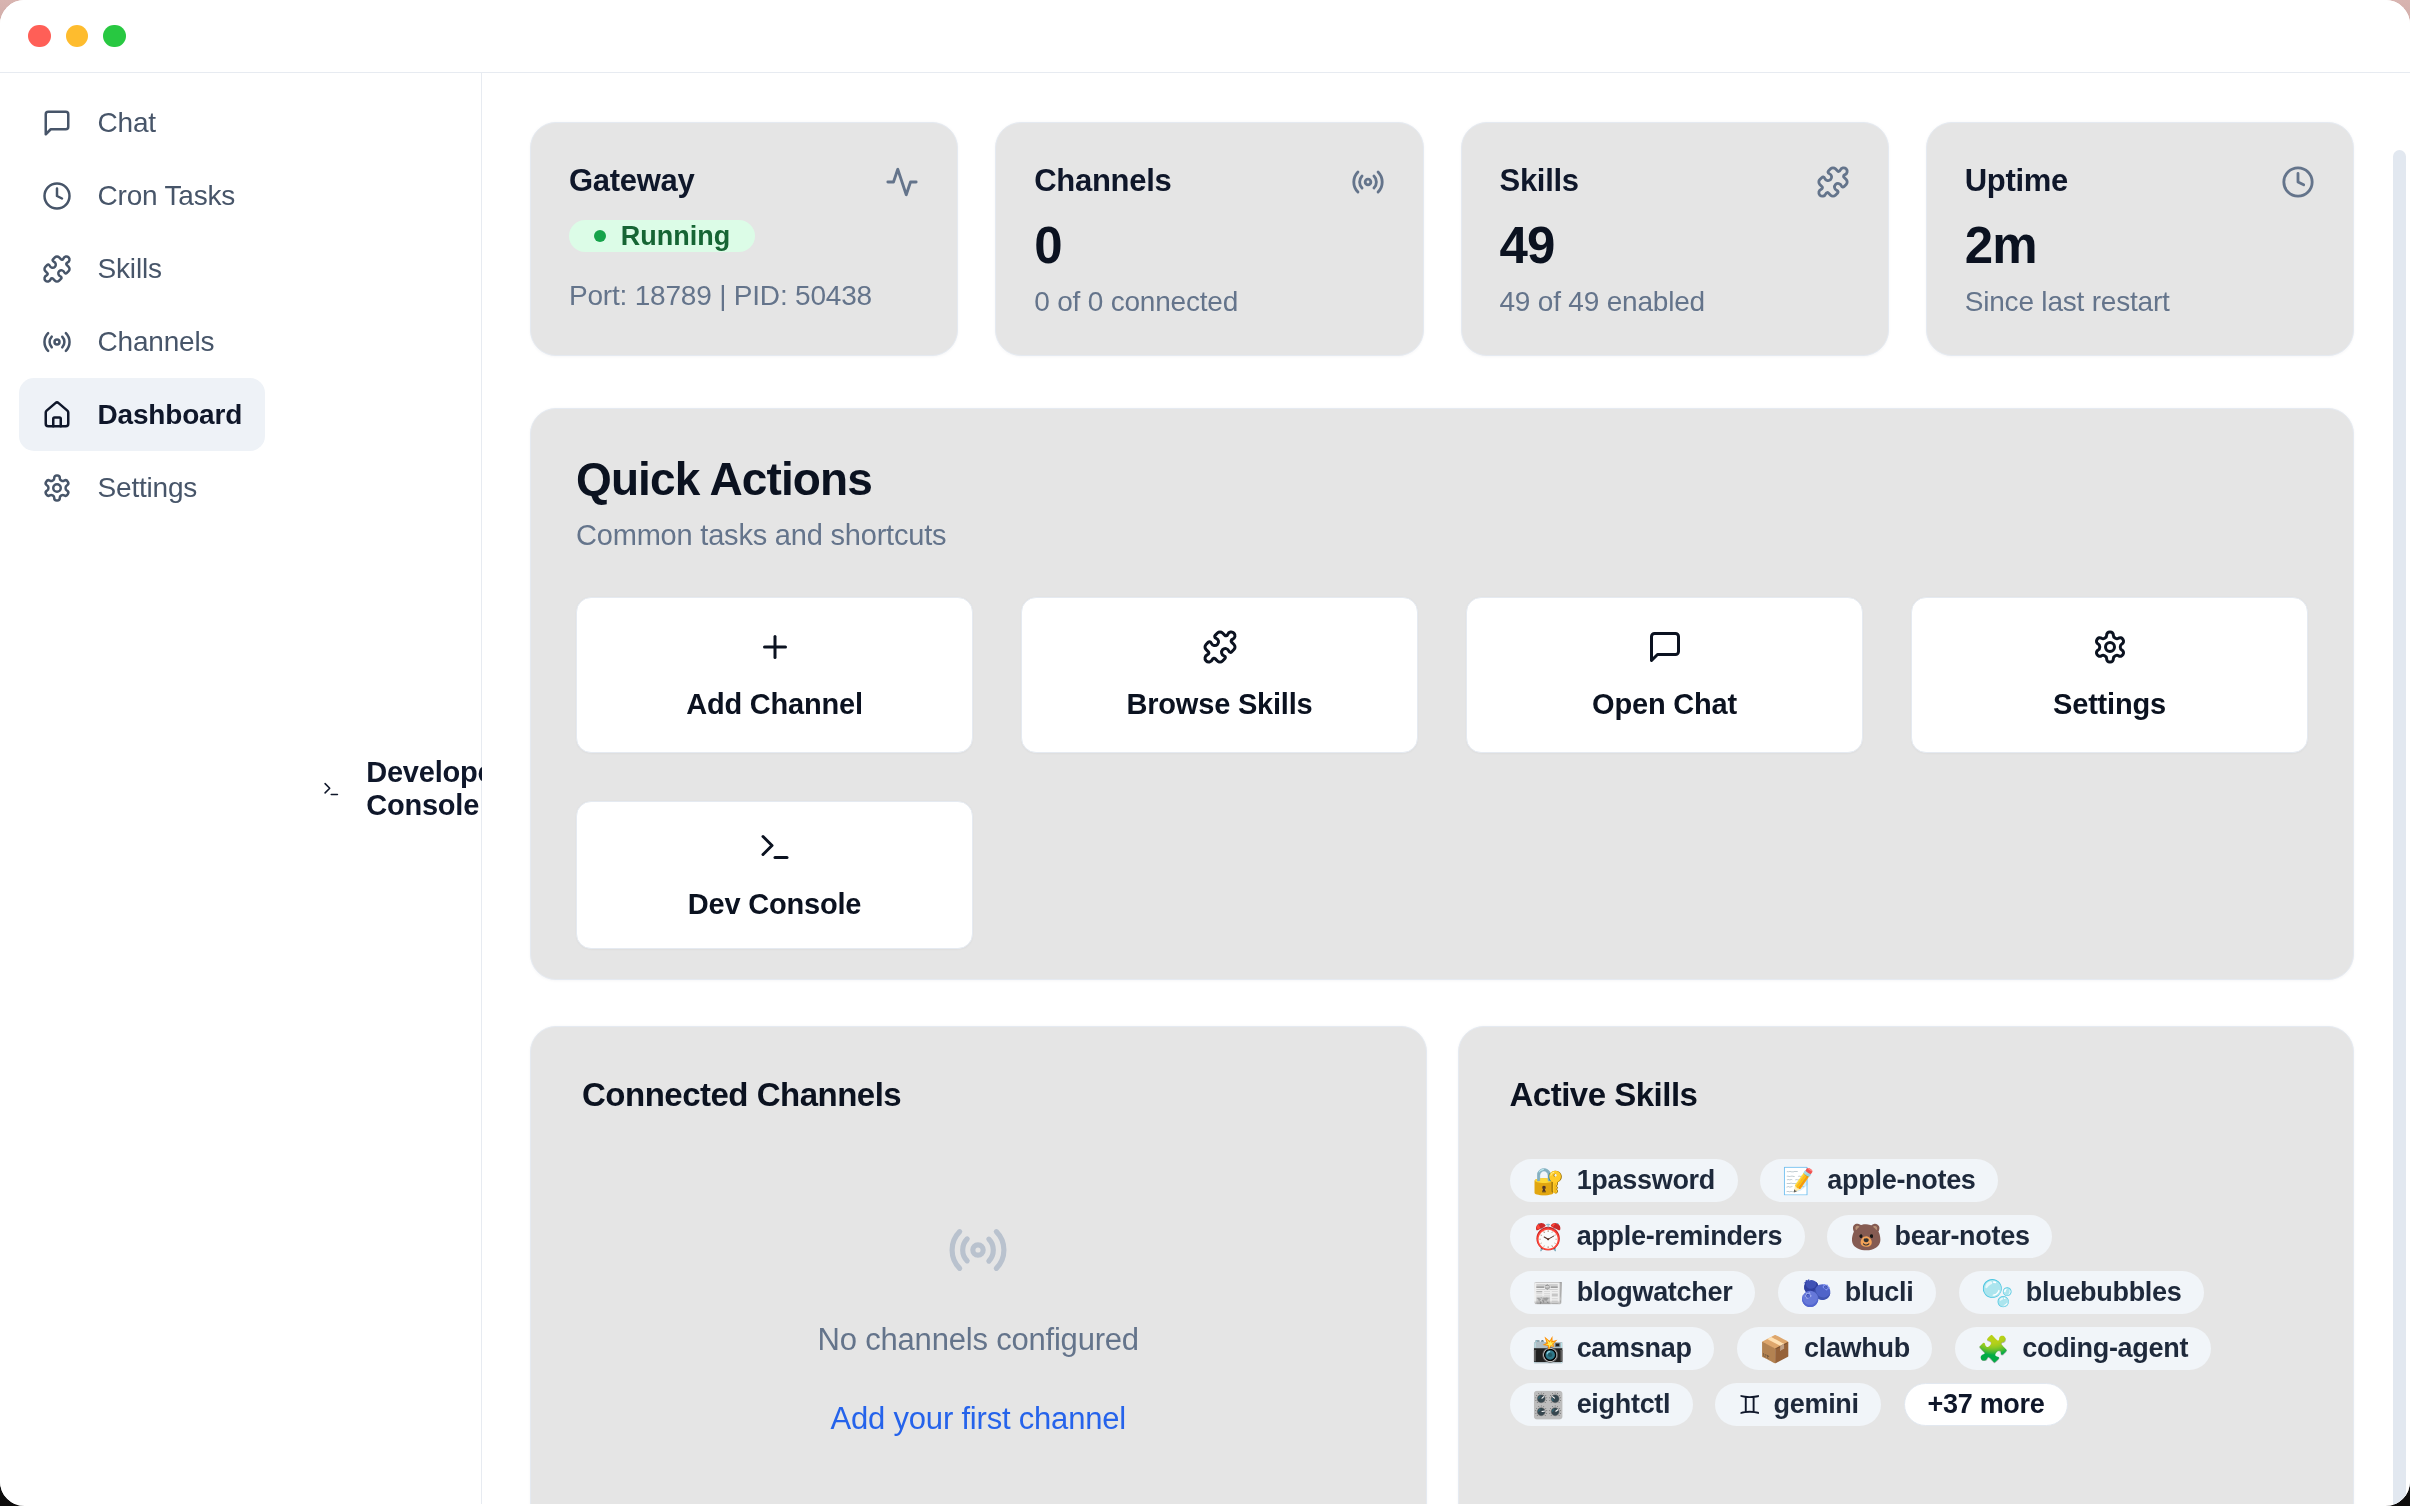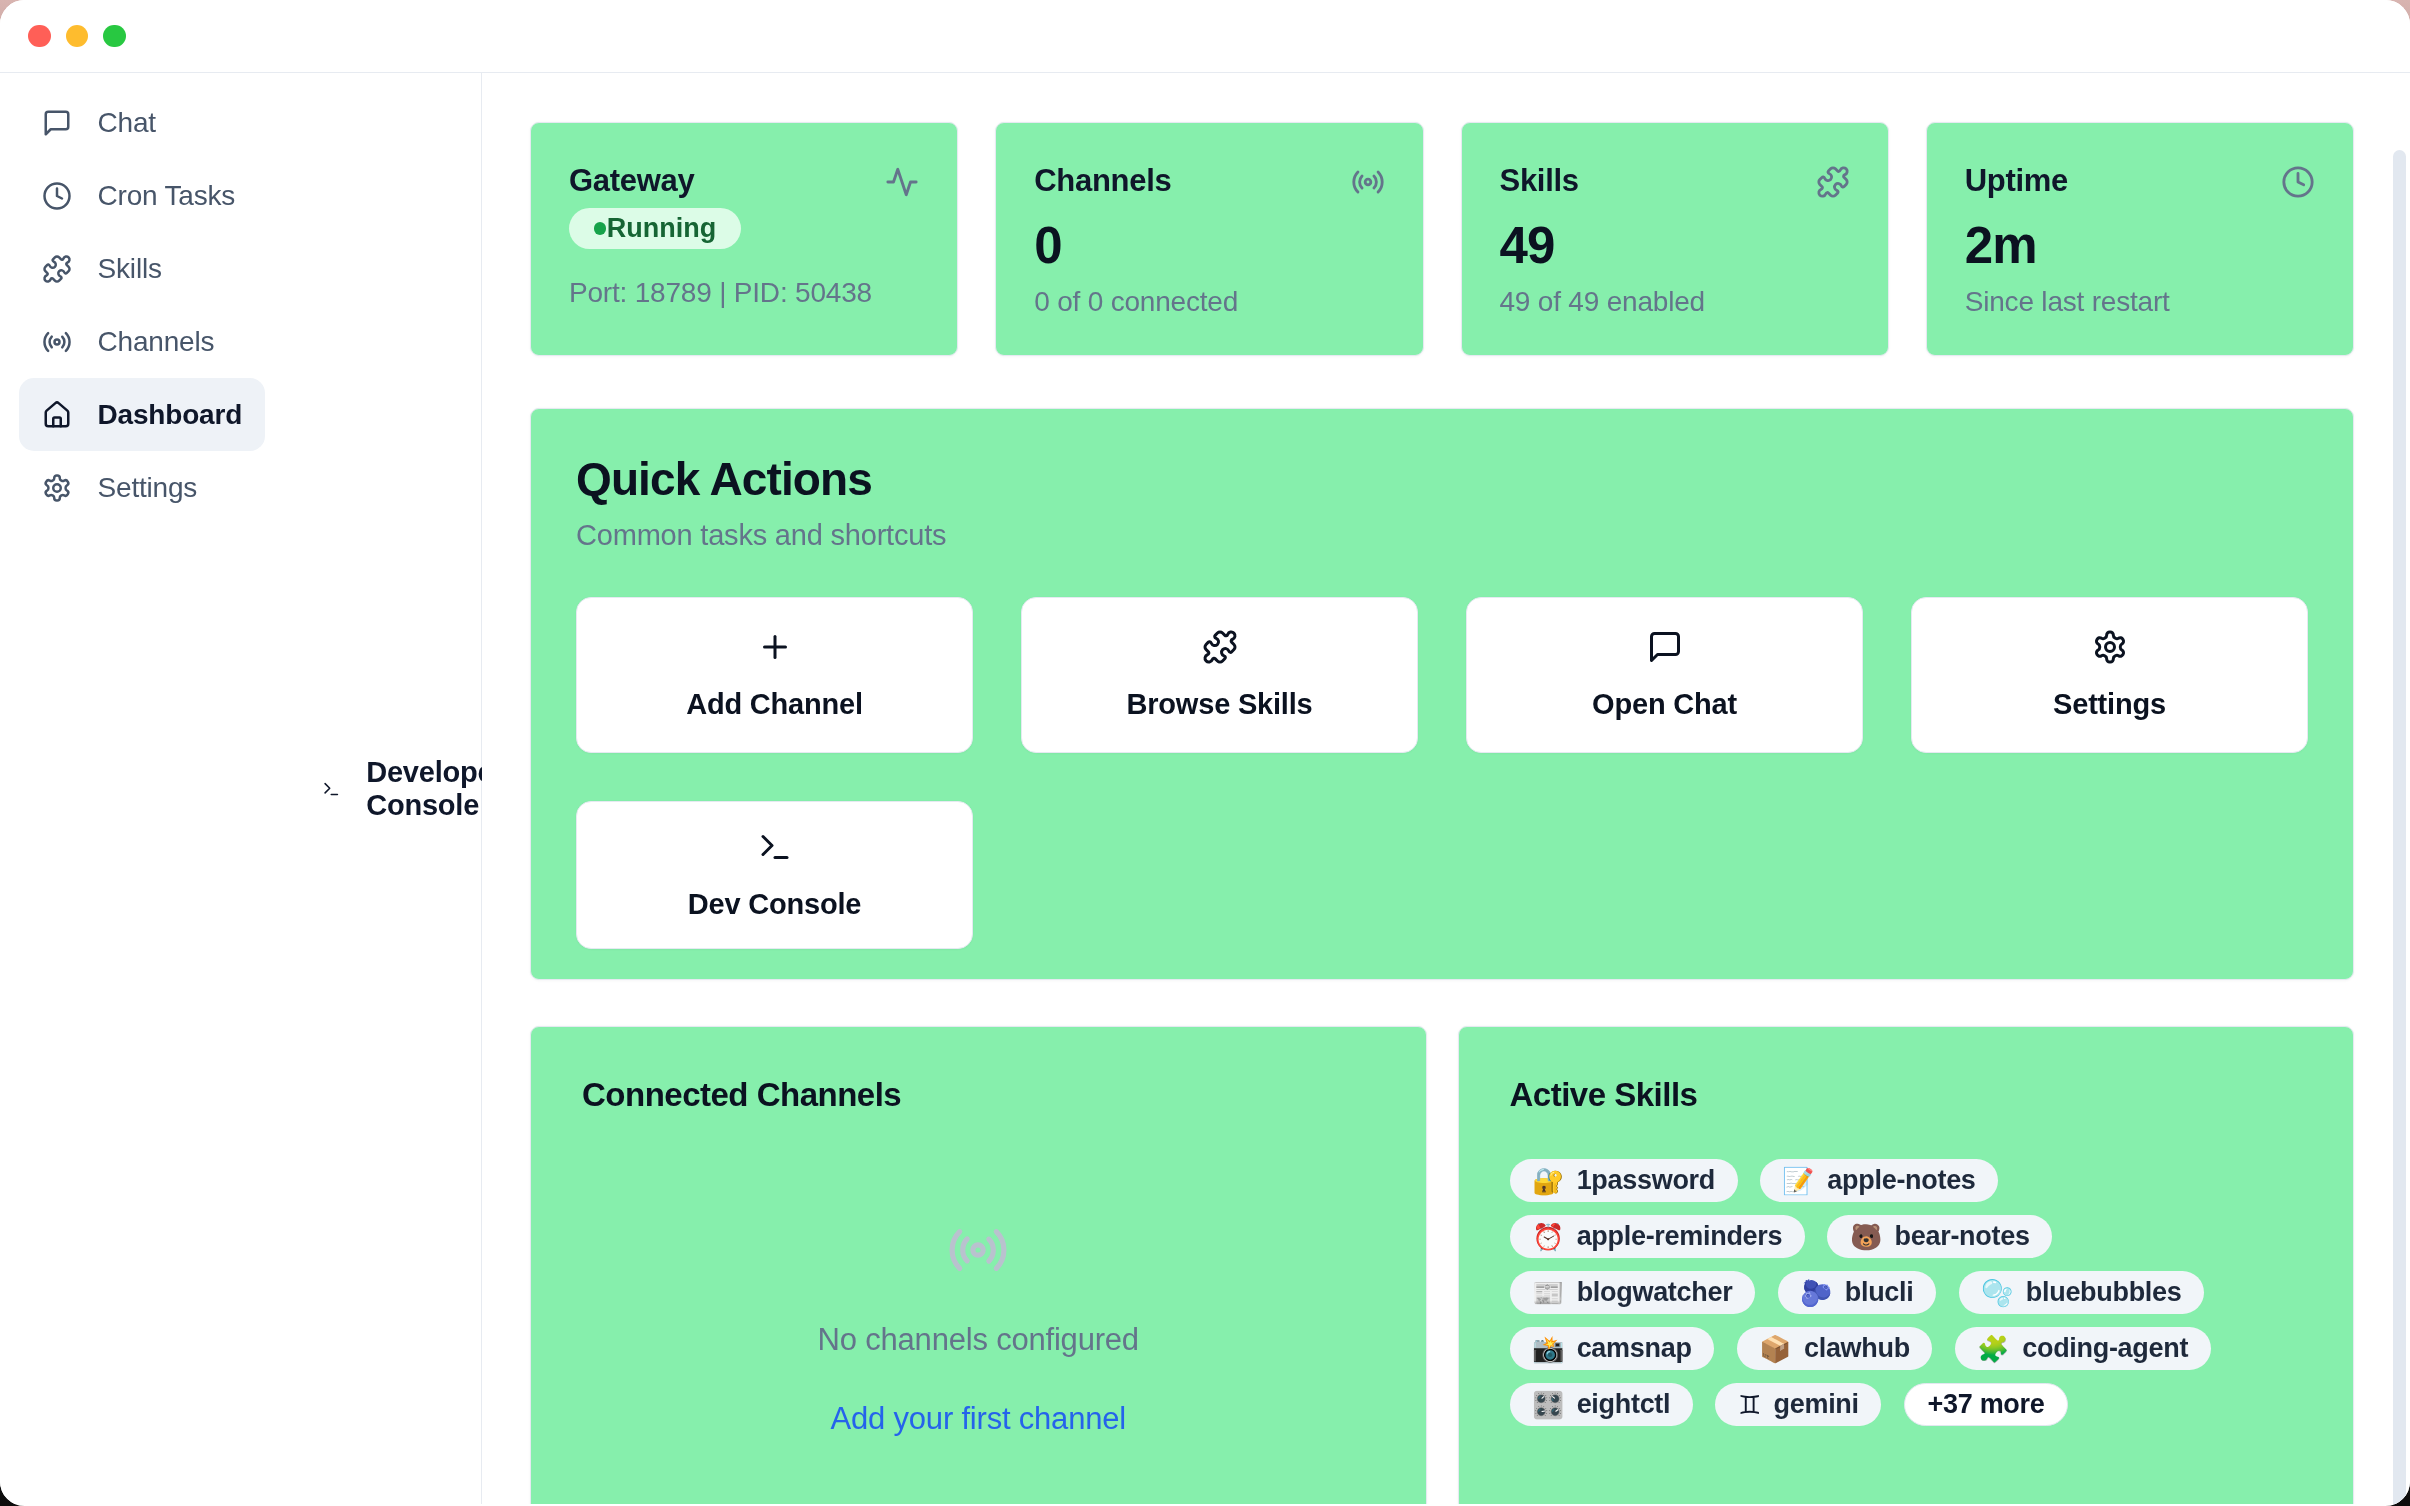--- a/index.html
+++ b/index.html
@@ -37,31 +37,31 @@
   .dev-row { display:flex; align-items:center; margin:0 49px 0 38px; color:#0f172a; cursor:pointer; }
   .dev-row .icon { width:30px; height:30px; color:#0f172a; }
   .dev-row .label { font-size:29px; font-weight:600; margin-left:26px; letter-spacing:-0.2px; }
   .dev-row .ext { width:26px; height:26px; margin-left:auto; color:#1e293b; }
   .collapse-row { display:flex; justify-content:center; margin-top:49px; padding-bottom:36px; }
   .collapse-btn { width:53px; height:41px; display:flex; align-items:center; justify-content:center;
     color:#0f172a; cursor:pointer; }
   .collapse-btn .icon { width:28px; height:28px; }
   
   .main { flex:1; padding:49px 56px 0 48px; overflow:hidden; position:relative; background:#fff; }
-  .card { background:#86efac; border:1.9px solid #e5eaf1; border-radius:9px;
+  .card { background:#e5e5e5; border:1.9px solid #e5eaf1; border-radius:26px;
     box-shadow:0 0.9px 2.8px rgba(15,23,42,0.04); }
   .stats { display:grid; grid-template-columns:repeat(4,1fr); gap:37px; }
   .stat-card { height:234px; padding:40px 38px; position:relative; }
   .stat-head { display:flex; align-items:flex-start; justify-content:space-between; }
   .stat-title { font-size:31px; font-weight:600; letter-spacing:-0.3px; color:#0f172a; }
   .stat-icon { width:34px; height:34px; color:#64748b; margin-top:1.9px; }
   .stat-value { font-size:51px; font-weight:700; letter-spacing:-0.9px; margin-top:21px; line-height:1; color:#0b1220; }
   .stat-detail { font-size:28px; color:#64748b; margin-top:15px; letter-spacing:-0.2px; }
-  .badge-running { display:inline-flex; align-items:center; gap:1px; height:41px;
-    background:#dcfce7; border-radius:21px; padding:0 24.5px; margin-top:9px; }
+  .badge-running { display:inline-flex; align-items:center; gap:15px; height:32px;
+    background:#dcfce7; border-radius:21px; padding:0 24.5px; margin-top:21px; }
   .badge-running .dot { width:12.2px; height:12.2px; border-radius:50%; background:#16a34a; }
   .badge-running .txt { font-size:27px; font-weight:700; color:#166534; }
   .gateway-detail { font-size:28px; color:#64748b; margin-top:28px; letter-spacing:-0.2px; }
   
   .qa-card { margin-top:52px; height:572px; padding:43px 45px; }
   .qa-title { font-size:46px; font-weight:700; letter-spacing:-0.9px; color:#0b1220; }
   .qa-sub { font-size:29px; color:#64748b; margin-top:13px; letter-spacing:-0.2px; }
   .qa-grid { display:grid; grid-template-columns:repeat(4,1fr); gap:48px; margin-top:45px; }
   .qa-btn { height:156px; border:1.9px solid #e5eaf1; border-radius:15px; background:#fff;
     display:flex; flex-direction:column; align-items:center; justify-content:center; gap:22.6px;

